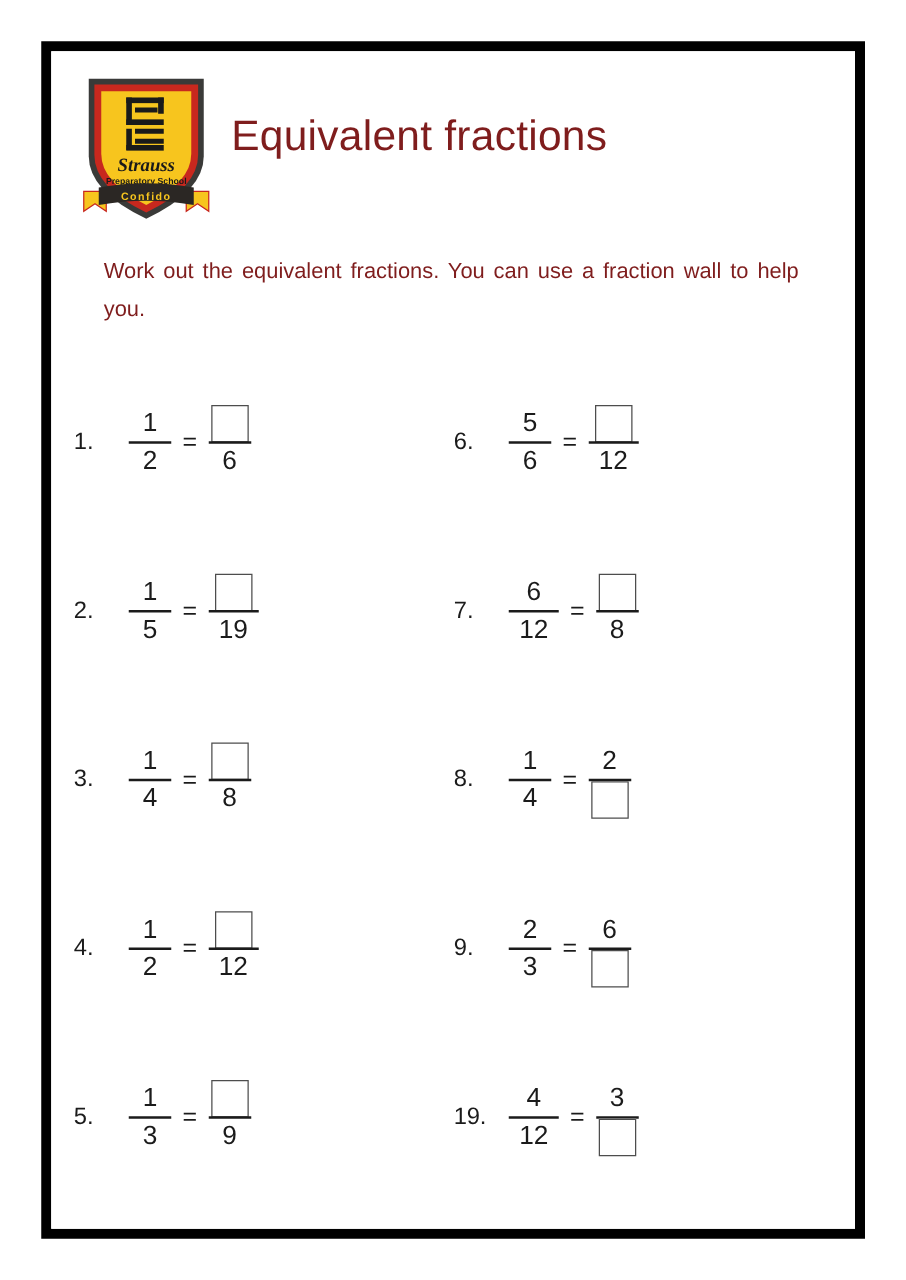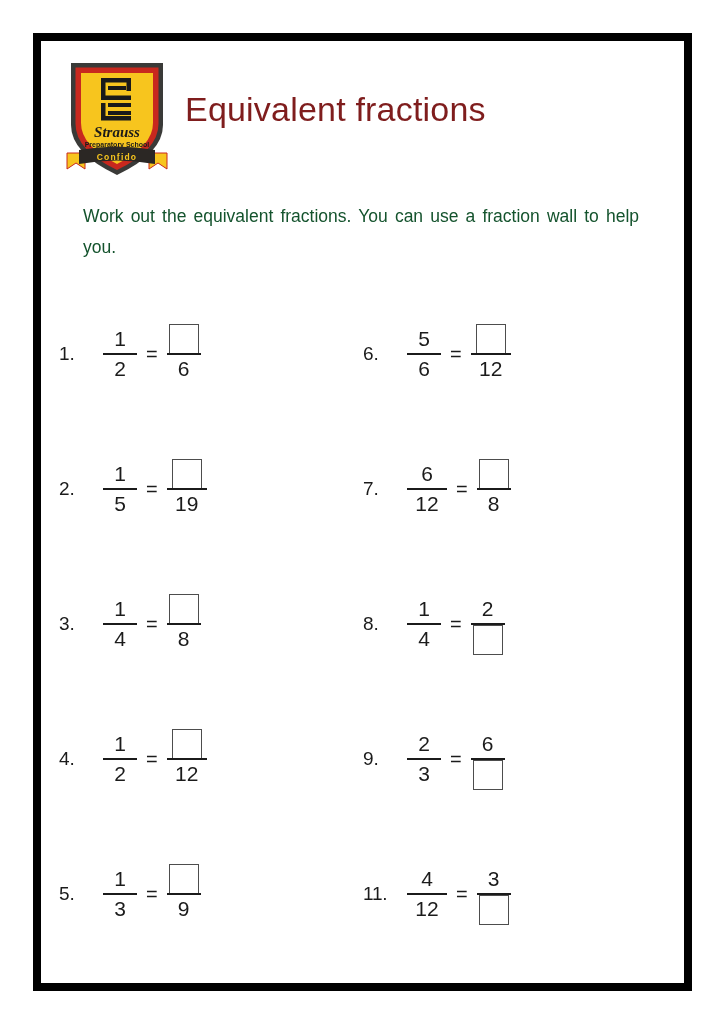--- a/index.html
+++ b/index.html
@@ -73,21 +73,21 @@
 
   
   .instructions {
     position: absolute;
     left: 42px;
     top: 160px;
     width: 556px;
     font-size: 17.5px;
     line-height: 31px;
     text-align: justify;
-    color: #14532d;
+    color: #7f1d1d;
   }
   .instructions::after {
     content: "";
     display: inline-block;
     width: 100%;
   }
 
   
   .questions {
     position: absolute;
@@ -401,21 +401,21 @@
               <div class="num">6</div>
               <div class="bar"></div>
               <div class="den">
                 <div class="answer-box"></div>
               </div>
             </div>
           </div>
         </div>
 
         <div class="question r4">
-          <div class="qnum wide">11.</div>
+          <div class="qnum wide">19.</div>
           <div class="qbody">
             <div class="frac wide">
               <div class="num">4</div>
               <div class="bar"></div>
               <div class="den">12</div>
             </div>
             <div class="eq">=</div>
             <div class="frac">
               <div class="num">3</div>
               <div class="bar"></div>

